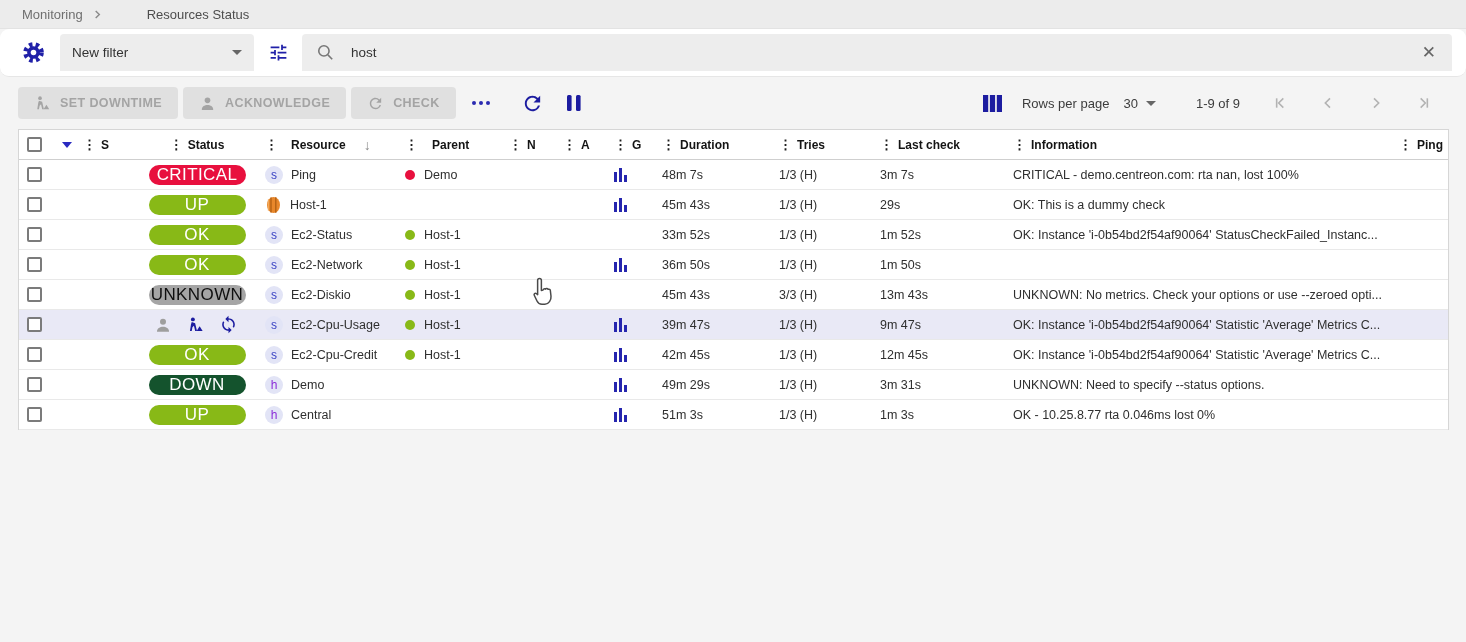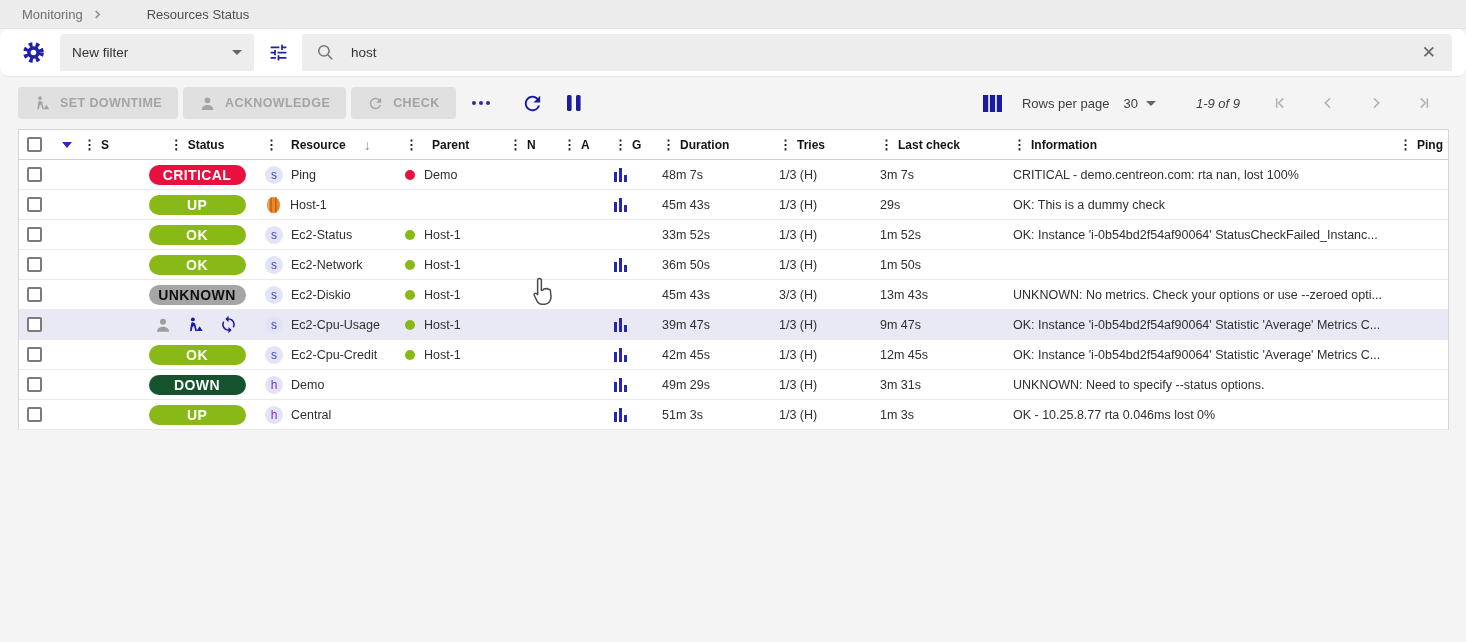--- a/index.html
+++ b/index.html
@@ -34,21 +34,21 @@
   .toolbar{height:52px;display:flex;align-items:center;padding:0 18px;}
   .btn{background:#e0e0e0;color:#a4a4a4;font-weight:bold;font-size:12.5px;
     letter-spacing:.4px;border:none;border-radius:4px;height:32px;padding:0 16px;
     display:flex;align-items:center;gap:9px;margin-right:5px;
     font-family:"Liberation Sans",sans-serif;}
   .icon-btn{background:none;border:none;padding:4px;display:flex;align-items:center;cursor:pointer;}
   .more-btn{margin:0 8px 0 6px;}
   .toolbar-right{margin-left:auto;display:flex;align-items:center;}
   .rpp-label{font-size:13px;color:#3c3c3c;margin:0 14px 0 16px;}
   .rpp-value{font-size:13px;color:#3c3c3c;display:flex;align-items:center;gap:8px;cursor:pointer;}
-  .range-label{font-size:13px;color:#3c3c3c;margin:0 16px 0 40px;font-style:italic;}
+  .range-label{font-size:13px;color:#3c3c3c;margin:0 16px 0 40px;}
   .pg-btn{background:none;border:none;padding:4px;margin:0 12px;display:flex;align-items:center;}
   
   .tbl{margin:0 17px 0 18px;background:#fff;border:1px solid #d6d6d6;border-bottom:none;}
   .trow{display:flex;height:29px;border-bottom:1px solid #e9e9e9;background:#fff;align-items:stretch;}
   .trow.head{border-bottom:1px solid #cfcfcf;}
   .trow.hl{background:#e9e9f6;}
   .c{display:flex;align-items:center;box-sizing:border-box;font-size:12.5px;color:#2f2f2f;
      overflow:hidden;white-space:nowrap;flex:none;}
   .c-cb{width:36px;padding-left:8px;}
   .c-caret{width:24px;justify-content:center;}
@@ -64,21 +64,21 @@
   .c-tries{width:96px;padding-left:8px;}
   .c-last{width:140px;padding-left:13px;}
   .c-info{flex:1 1 auto;min-width:0;padding-left:6px;text-overflow:ellipsis;}
   .c-state{width:57px;padding-left:8px;}
   .hcell .lbl{font-weight:bold;font-size:12px;color:#141414;}
   .dots{color:#1e1e1e;font-weight:bold;font-size:13px;margin-right:5px;cursor:grab;line-height:1;}
   .sort-arrow{color:#8a8a8a;font-size:14px;margin-left:10px;}
   .cbx{width:15px;height:15px;border:2px solid #7b7b7b;border-radius:2px;background:#fff;
     appearance:none;-webkit-appearance:none;margin:0;cursor:pointer;}
   .pill{min-width:97px;height:20px;border-radius:10px;display:flex;align-items:center;
-    justify-content:center;font-size:14px;font-weight:bold;letter-spacing:.4px;
+    justify-content:center;font-size:17px;font-weight:normal;letter-spacing:.4px;
     font-family:"Liberation Sans",sans-serif;}
   .badge{width:18px;height:18px;border-radius:50%;display:flex;align-items:center;
     justify-content:center;font-size:12px;flex:none;}
   .pdot{width:10px;height:10px;border-radius:50%;flex:none;}
   .head-caret{width:0;height:0;border-left:5px solid transparent;border-right:5px solid transparent;
     border-top:6px solid #2a2ac0;cursor:pointer;}
   .cursor-overlay{position:absolute;left:528px;top:274px;pointer-events:none;z-index:50;}
 </style>
 </head>
 <body>

